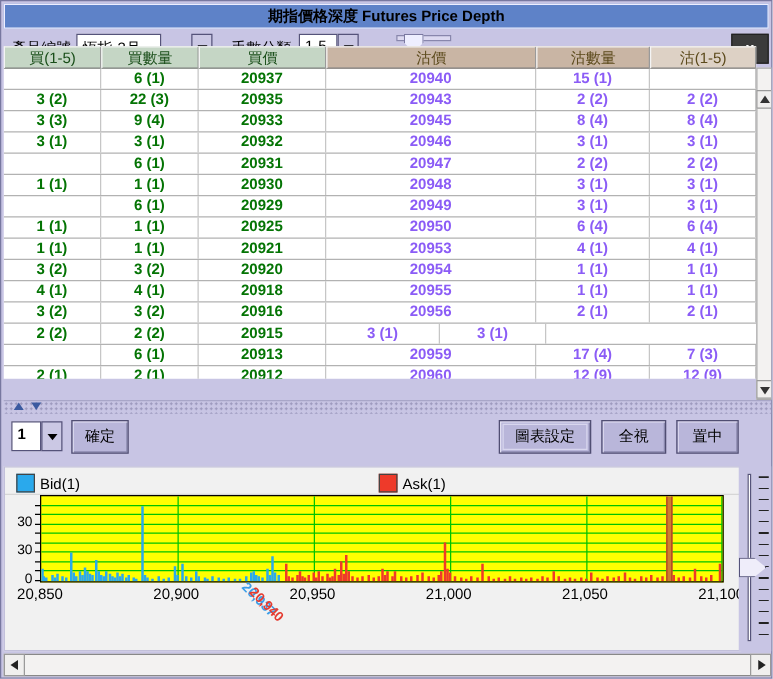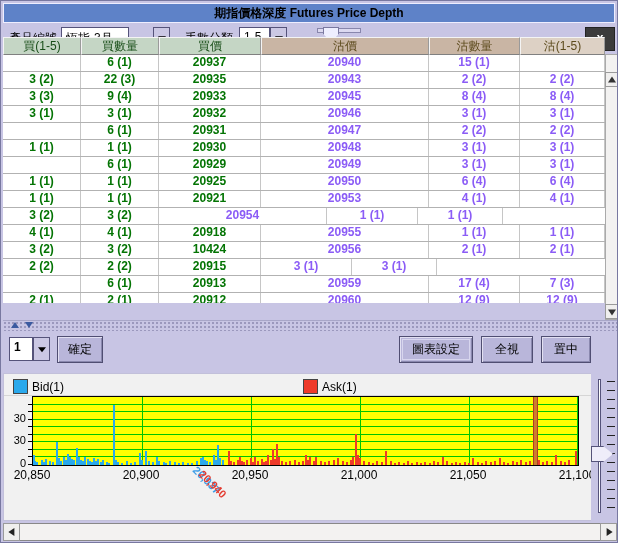--- a/index.html
+++ b/index.html
@@ -189,36 +189,37 @@
           <div class="tcell c0 bid">1 (1)</div>
           <div class="tcell c1 bid">1 (1)</div>
           <div class="tcell c2 bid">20921</div>
           <div class="tcell c3 ask">20953</div>
           <div class="tcell c4 ask">4 (1)</div>
           <div class="tcell c5 ask">4 (1)</div>
         </div>
         <div class="trow">
           <div class="tcell c0 bid">3 (2)</div>
           <div class="tcell c1 bid">3 (2)</div>
+          <div class="tcell c2 bid">20920</div>
           <div class="tcell c3 ask">20954</div>
           <div class="tcell c4 ask">1 (1)</div>
           <div class="tcell c5 ask">1 (1)</div>
         </div>
         <div class="trow">
           <div class="tcell c0 bid">4 (1)</div>
           <div class="tcell c1 bid">4 (1)</div>
           <div class="tcell c2 bid">20918</div>
           <div class="tcell c3 ask">20955</div>
           <div class="tcell c4 ask">1 (1)</div>
           <div class="tcell c5 ask">1 (1)</div>
         </div>
         <div class="trow">
           <div class="tcell c0 bid">3 (2)</div>
           <div class="tcell c1 bid">3 (2)</div>
-          <div class="tcell c2 bid">10424</div>
+          <div class="tcell c2 bid">20916</div>
           <div class="tcell c3 ask">20956</div>
           <div class="tcell c4 ask">2 (1)</div>
           <div class="tcell c5 ask">2 (1)</div>
         </div>
         <div class="trow">
           <div class="tcell c0 bid">2 (2)</div>
           <div class="tcell c1 bid">2 (2)</div>
           <div class="tcell c2 bid">20915</div>
           <div class="tcell c4 ask">3 (1)</div>
           <div class="tcell c5 ask">3 (1)</div>

